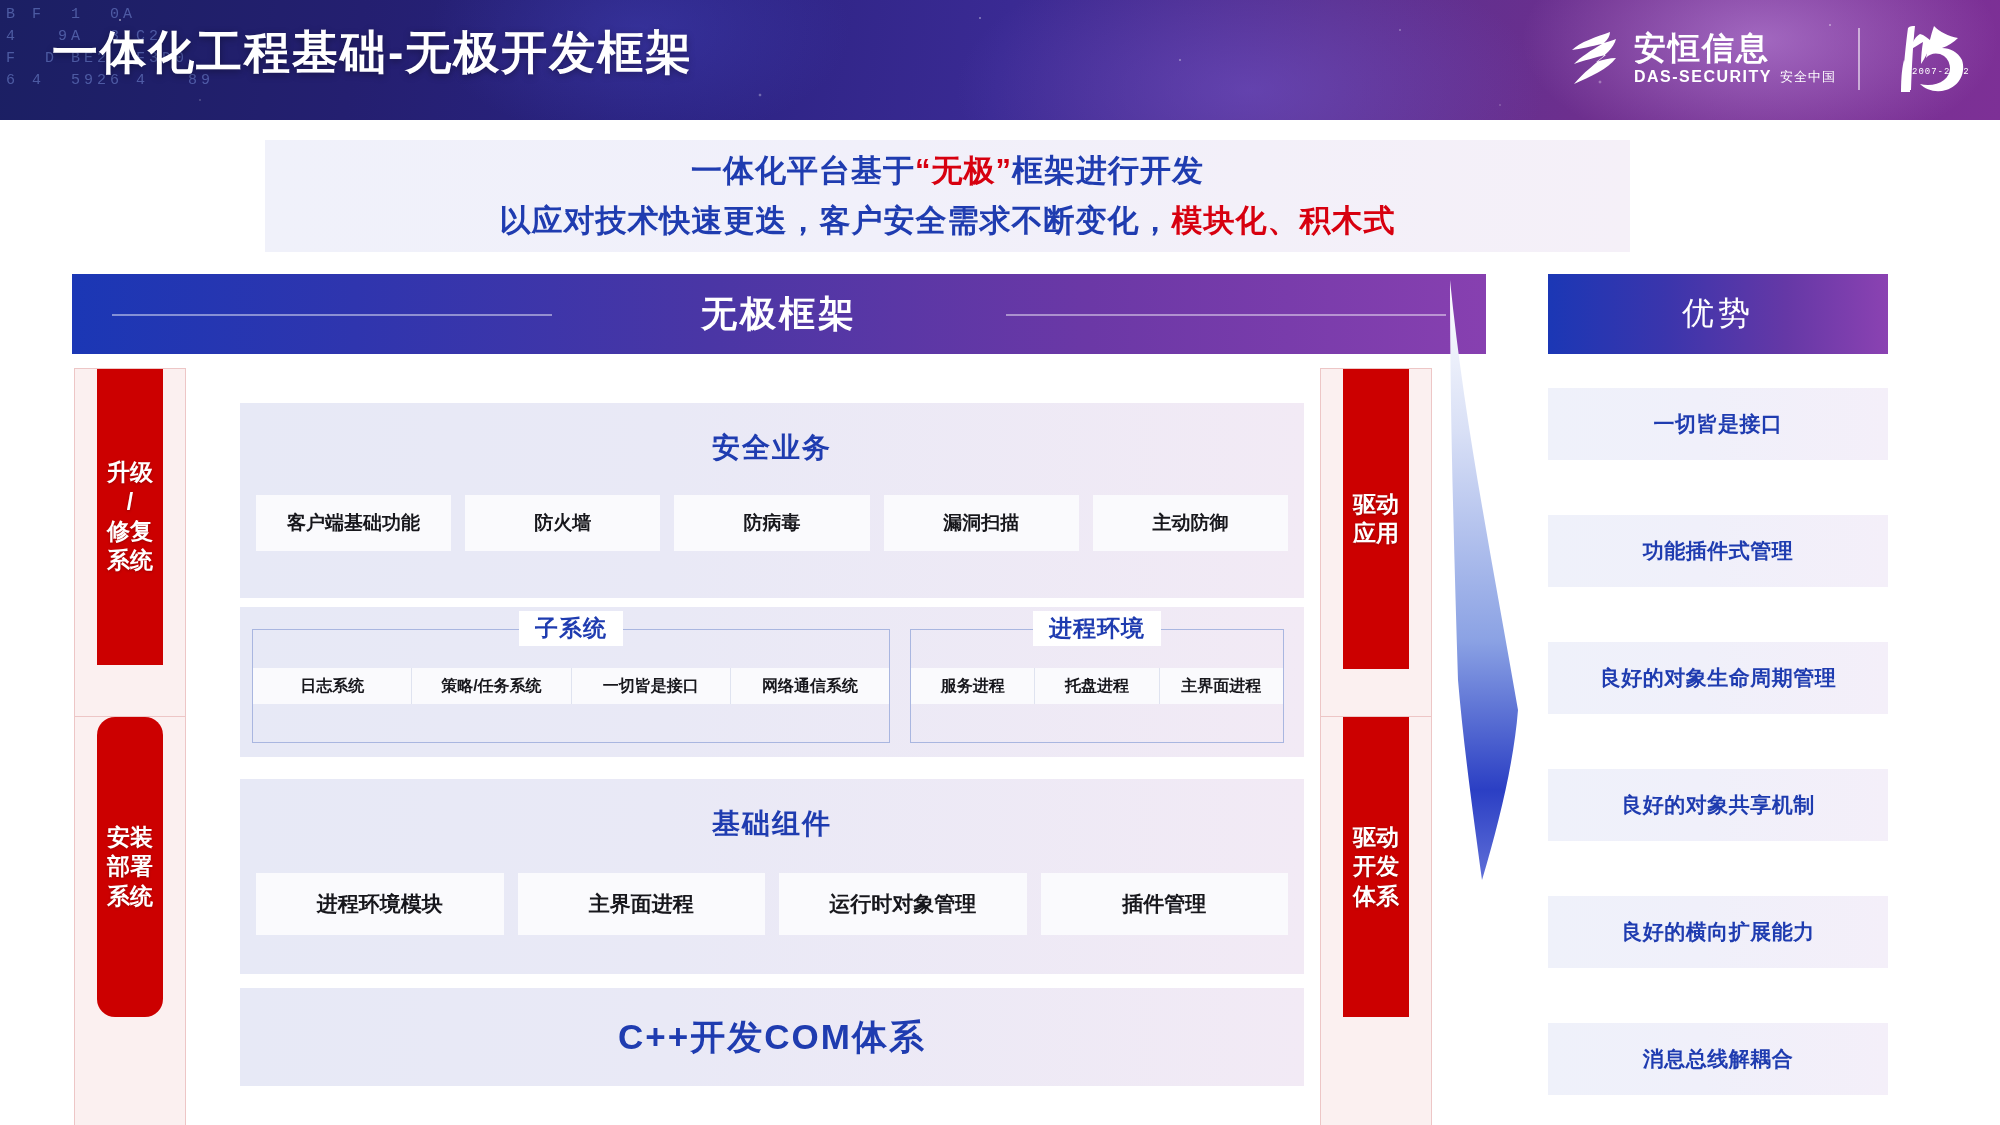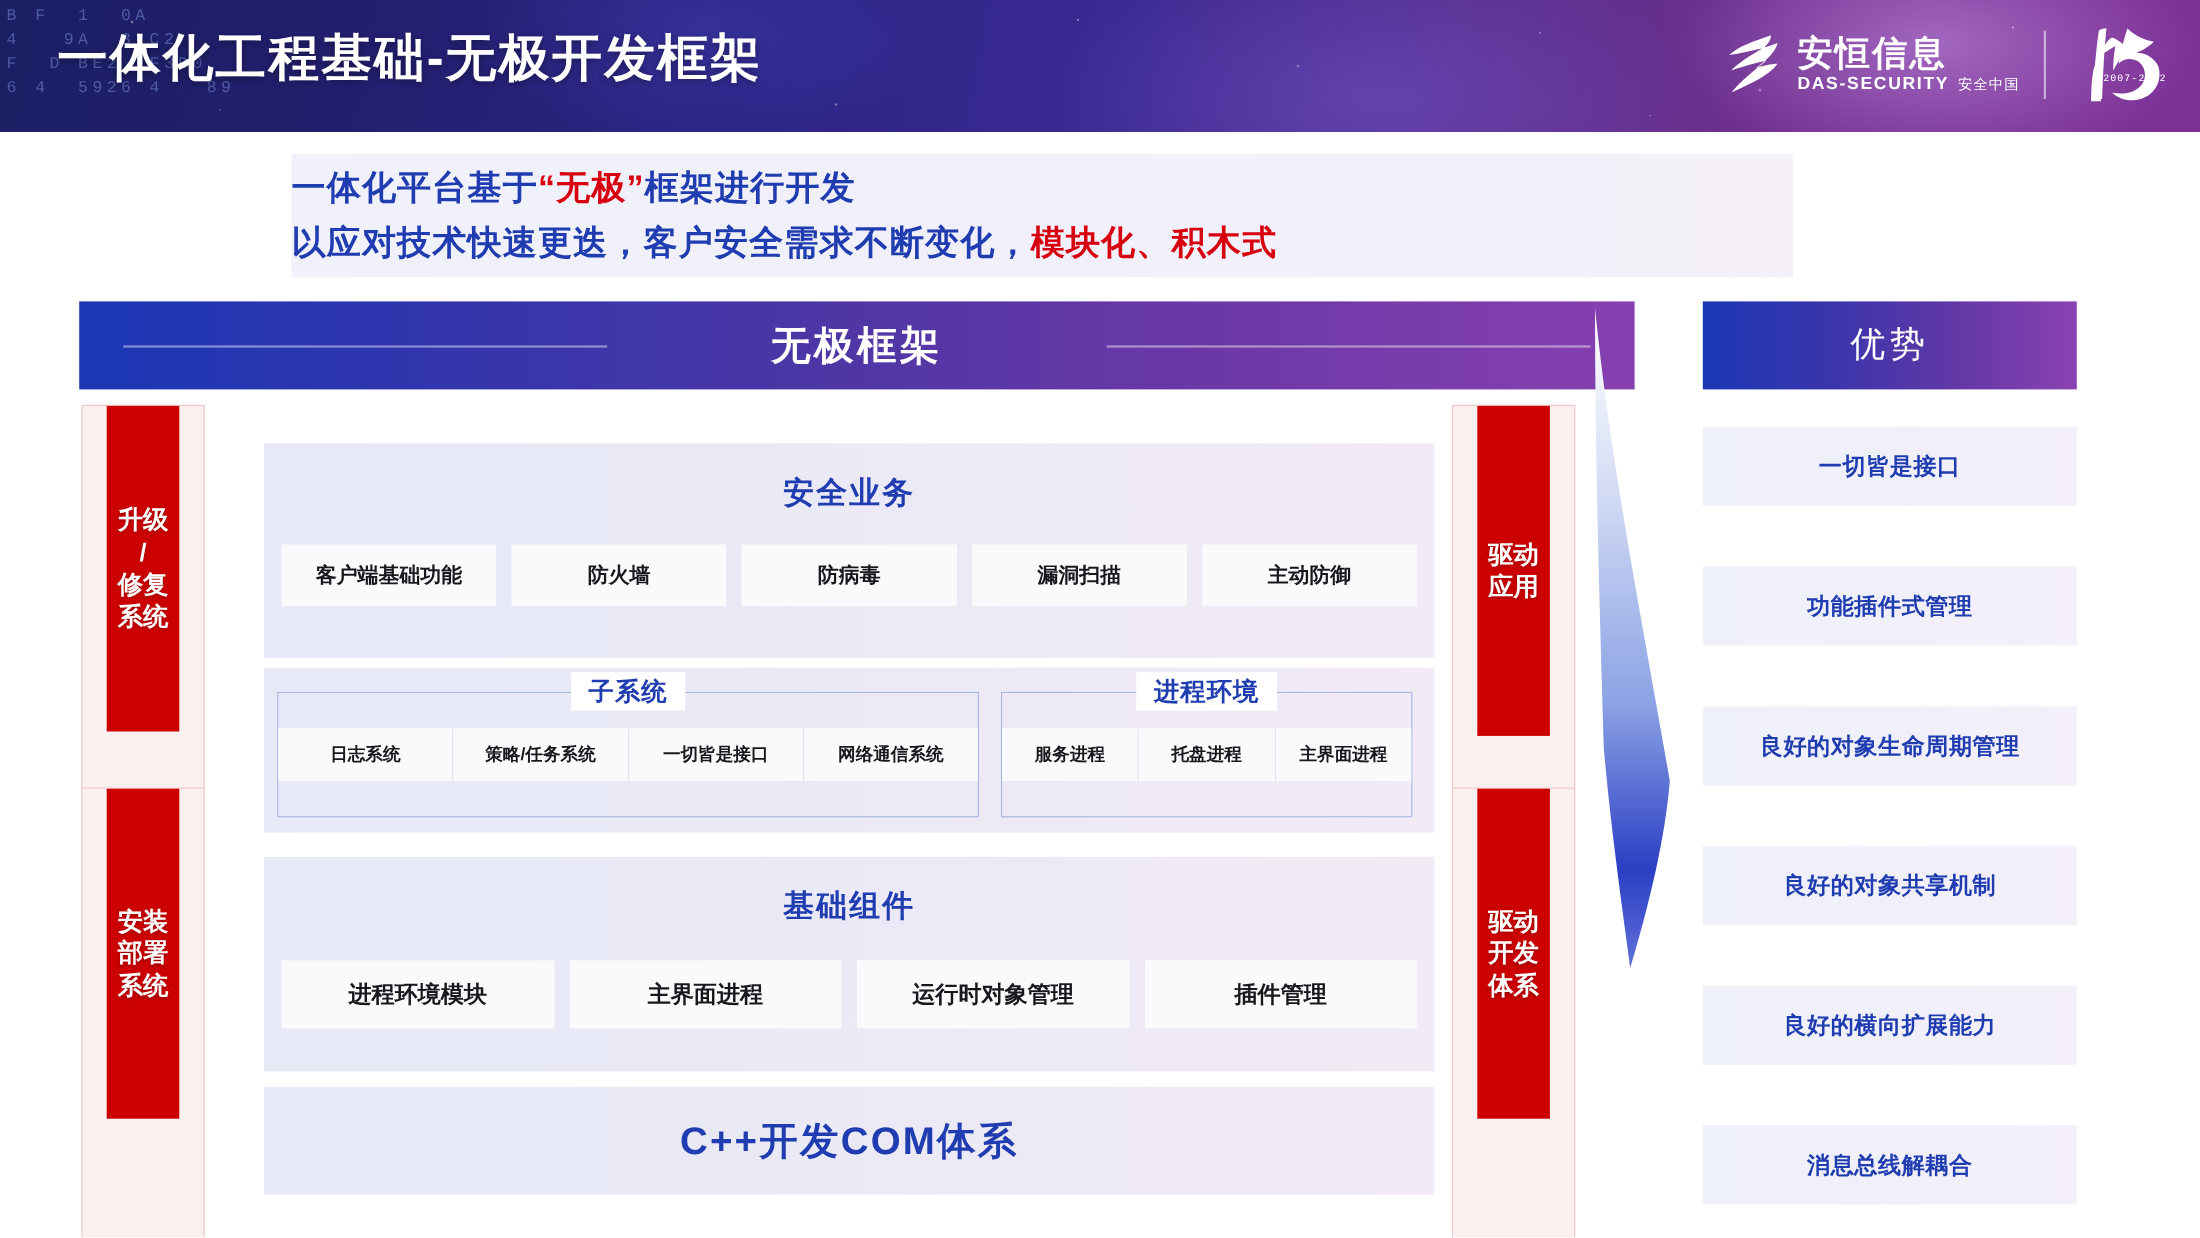--- a/index.html
+++ b/index.html
@@ -104,20 +104,21 @@
   }
 
   
   .subtitle-box {
     position: absolute;
     left: 265px; top: 140px;
     width: 1365px; height: 112px;
     background: linear-gradient(90deg, #f0f1fa 0%, #f1f0fa 45%, #f5f0f8 100%);
     display: flex;
     flex-direction: column;
+    align-items: center;
     justify-content: center;
     gap: 8px;
   }
   .subtitle-line {
     font-size: 31px;
     font-weight: bold;
     color: #1f3cb0;
     letter-spacing: 1px;
     white-space: nowrap;
   }
@@ -163,21 +164,21 @@
     align-items: center;
     justify-content: center;
     width: 66px;
     text-shadow: 0 1px 3px rgba(0,0,0,0.25);
   }
   .rail-left-1  { left: 74px;  top: 368px; width: 110px; height: 348px; }
   .rail-left-2  { left: 74px;  top: 716px; width: 110px; height: 448px; }
   .rail-right-1 { left: 1320px; top: 368px; width: 110px; height: 348px; }
   .rail-right-2 { left: 1320px; top: 716px; width: 110px; height: 448px; }
   .rail-left-1 .rail-inner  { height: 296px; }
-  .rail-left-2 .rail-inner  { height: 300px; }
+  .rail-left-2 .rail-inner  { height: 300px; border-radius: 18px; }
   .rail-right-1 .rail-inner { height: 300px; }
   .rail-right-2 .rail-inner { height: 300px; }
 
   
   .center-stack {
     position: absolute;
     left: 240px; top: 368px;
     width: 1064px;
   }
   .panel {
@@ -237,21 +238,21 @@
     padding: 2px 16px;
     font-size: 23px;
     font-weight: bold;
     color: #1f3cb0;
     letter-spacing: 1px;
     white-space: nowrap;
   }
   .group-items {
     display: flex;
     width: 100%;
-    height: 48px;
+    height: 36px;
     align-items: stretch;
   }
   .group-item {
     flex: 1;
     background: #fafafd;
     display: flex; align-items: center; justify-content: center;
     font-size: 16px; font-weight: bold; color: #17171c;
     border-right: 1px solid #dfe3f0;
     white-space: nowrap;
   }

